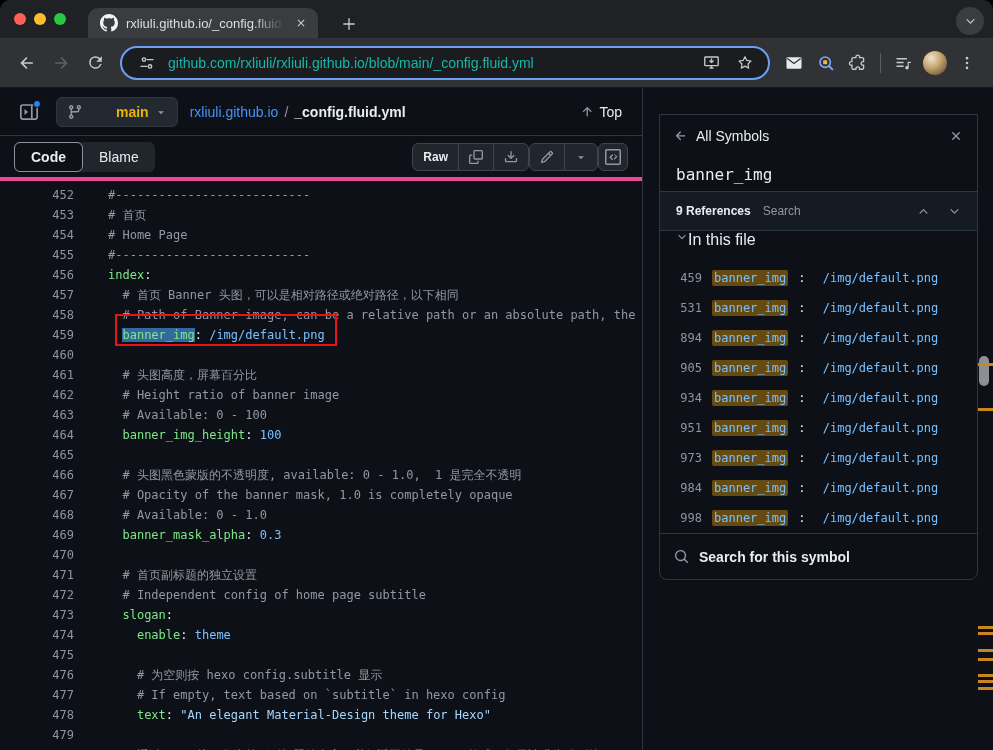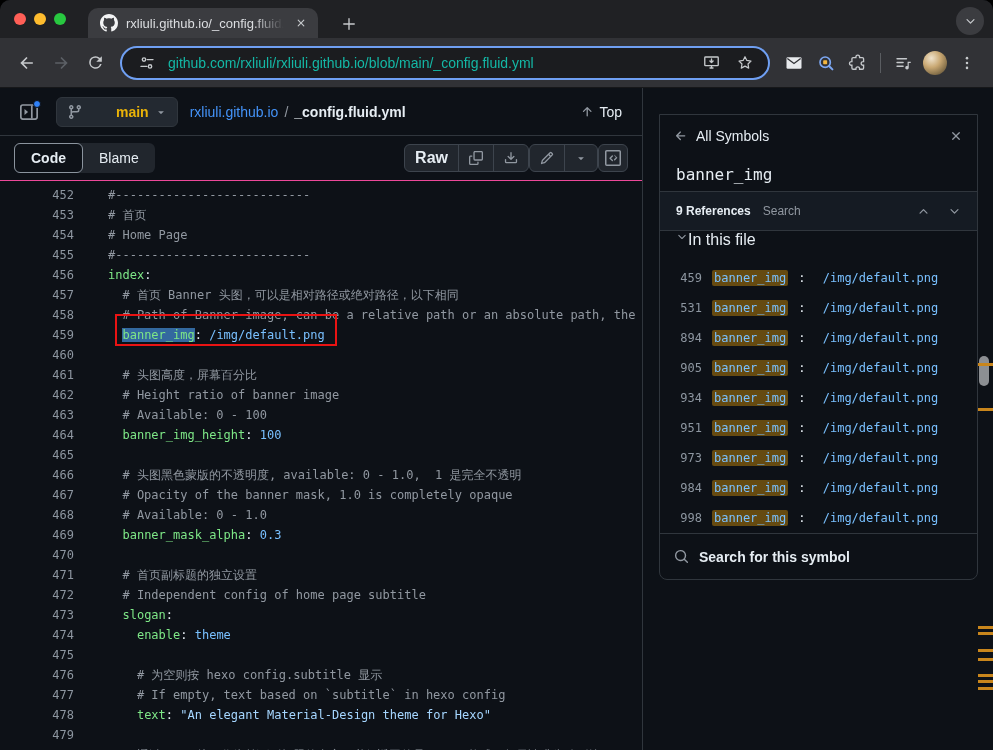--- a/index.html
+++ b/index.html
@@ -53,31 +53,31 @@
        border:1px solid #30363d;border-radius:6px;padding:0 10px;color:#9198a1;}
   .branch-name{font-size:14px;font-weight:600;color:#eab308;margin-left:27px;}
   .breadcrumb{display:flex;align-items:center;gap:6px;font-size:14px;white-space:nowrap;}
   .crumb-link{color:#4493f8;}
   .crumb-sep{color:#9198a1;}
   .crumb-file{color:#e6edf3;font-weight:600;}
   .spacer{flex:1;}
   .top-btn{display:flex;align-items:center;gap:5px;color:#e6edf3;font-size:14px;padding:4px 6px;}
   .top-btn svg{color:#9198a1;}
 
-  .code-toolbar{height:46px;border-top:1px solid #30363d;border-bottom:1px solid #ec4899;
+  .code-toolbar{height:46px;border-top:1px solid #30363d;border-bottom:4px solid #ec4899;
        display:flex;align-items:center;padding:0 14px;gap:0;}
   .seg{display:flex;background:#21262d;border-radius:6px;height:30px;align-items:stretch;}
   .seg-item{display:flex;align-items:center;padding:0 16px;font-size:14px;color:#e6edf3;
        border-radius:6px;}
   .seg-item.active{background:#0d1117;border:1px solid #8b949e;font-weight:600;}
   .btn-group{display:flex;height:28px;border:1px solid #3d444d;border-radius:6px;
        background:#21262d;overflow:hidden;}
   .btn-group>*+*{border-left:1px solid #3d444d;}
   .gbtn{display:flex;align-items:center;justify-content:center;padding:0 10px;color:#9198a1;
-       font-size:16px;font-weight:600;}
+       font-size:12px;font-weight:600;}
   .gbtn.text{color:#e6edf3;}
   .sq-btn{width:30px;height:28px;border:1px solid #3d444d;border-radius:6px;background:#21262d;
        display:flex;align-items:center;justify-content:center;color:#9198a1;}
 
   
   .code{padding-top:4px;font-family:"DejaVu Sans Mono",monospace;font-size:12px;line-height:20px;}
   .code-line{display:flex;height:20px;white-space:pre;}
   .ln{width:74px;flex:none;text-align:right;color:#8d96a0;}
   .lc{padding-left:34px;white-space:pre;}
   .tok.c{color:#9198a1}.tok.k{color:#7ee787}.tok.v{color:#79c0ff}

